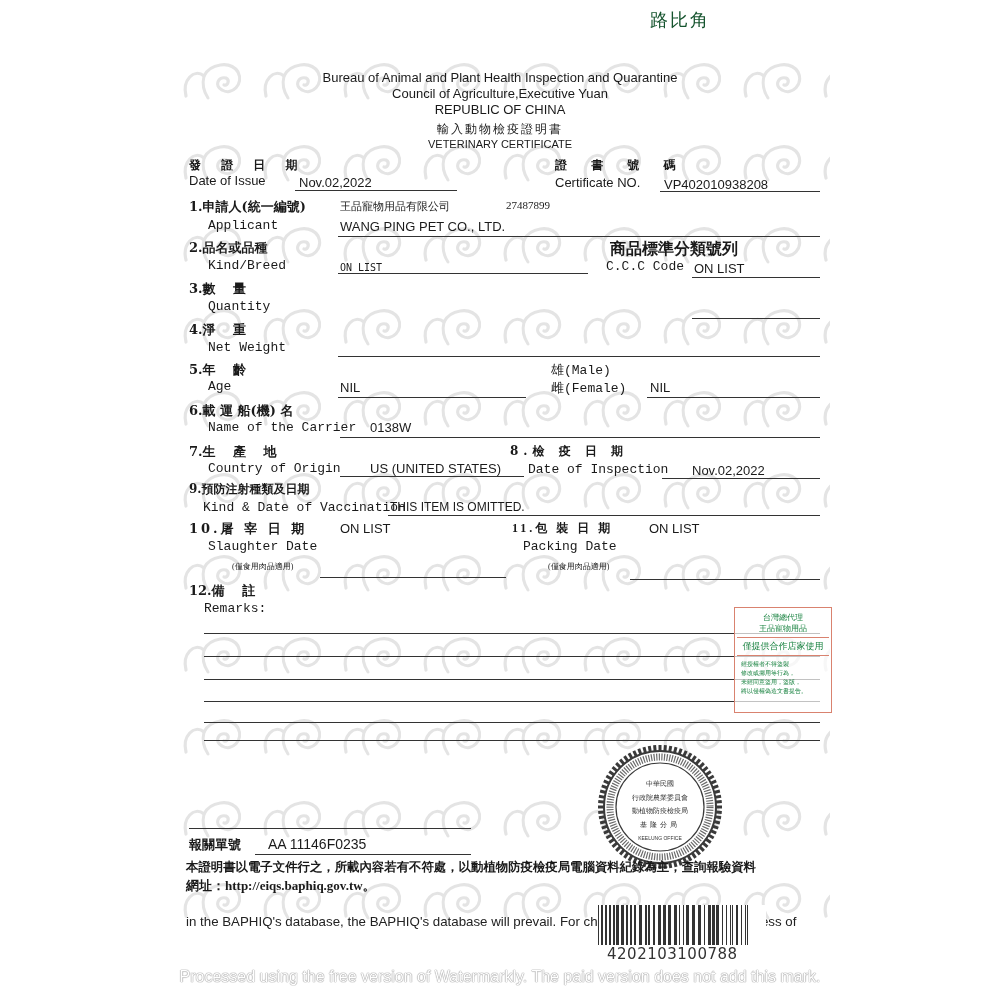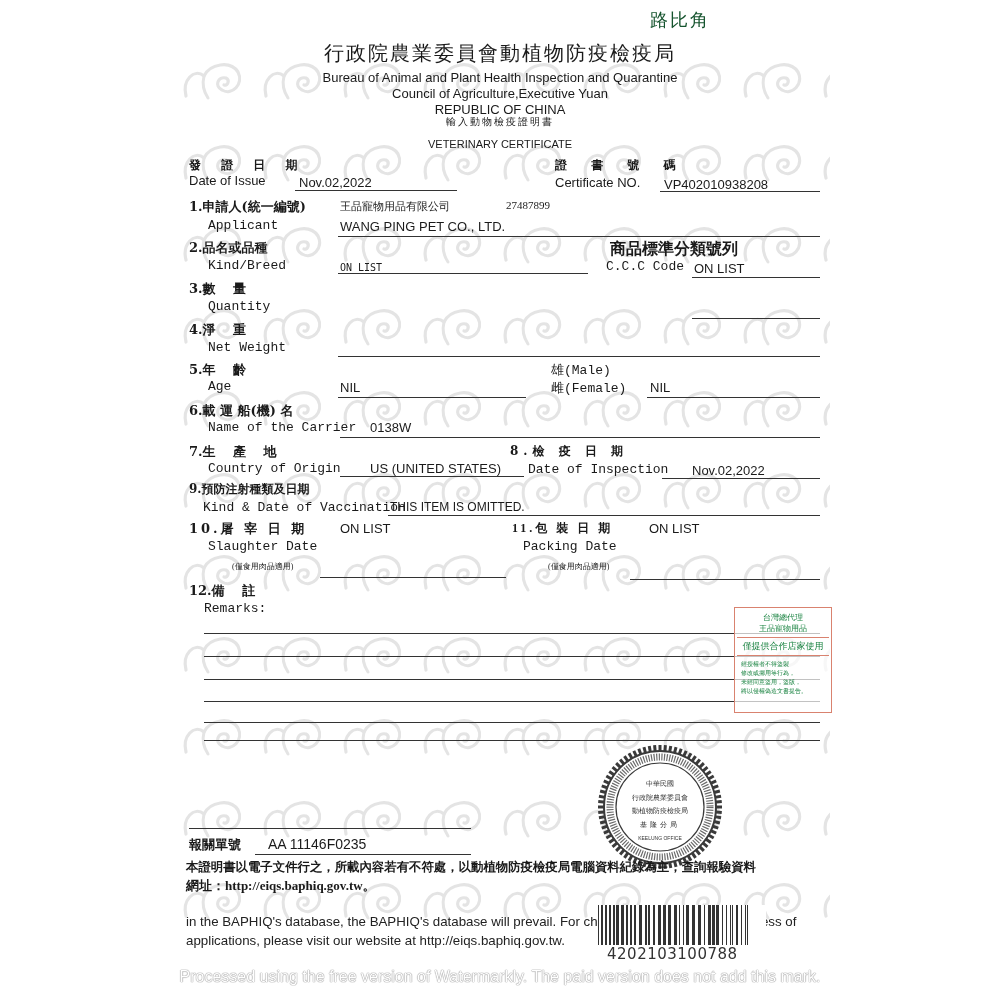--- a/index.html
+++ b/index.html
@@ -17,21 +17,21 @@
   .mono { font-family: "DejaVu Sans Mono", "Liberation Mono", monospace; }
   .sans { font-family: "Liberation Sans", sans-serif; }
   .bold { font-weight: bold; }
   .line { position: absolute; height: 0; border-top: 1.3px solid #333; }
 
   .handnote { left: 650px; top: 8px; font-size: 18px; color: #14532d; letter-spacing: 2px; font-family: "DejaVu Sans", sans-serif; }
   .hdr-zh { left: 0; width: 1000px; text-align: center; top: 40px; font-size: 20px; letter-spacing: 2px; font-family: "DejaVu Serif", serif; }
   .hdr-en1 { left: 0; width: 1000px; text-align: center; top: 70px; font-size: 13px; }
   .hdr-en2 { left: 0; width: 1000px; text-align: center; top: 86px; font-size: 13px; }
   .hdr-en3 { left: 0; width: 1000px; text-align: center; top: 102px; font-size: 13px; }
-  .hdr-zh2 { left: 0; width: 1000px; text-align: center; top: 115px; font-size: 10px; letter-spacing: 2px; font-family: "DejaVu Serif", serif; }
+  .hdr-zh2 { left: 0; width: 1000px; text-align: center; top: 121px; font-size: 12px; letter-spacing: 2px; font-family: "DejaVu Serif", serif; }
   .hdr-en4 { left: 0; width: 1000px; text-align: center; top: 138px; font-size: 11px; }
 
   .zh-lbl { font-size: 12px; font-family: "DejaVu Serif", serif; font-weight: bold; }
   .en-lbl { font-size: 13px; font-family: "Liberation Mono", "DejaVu Sans Mono", monospace; }
   .val { font-size: 13px; font-family: "Liberation Sans", sans-serif; }
 
   
   .stamp { position: absolute; left: 734px; top: 607px; width: 96px; height: 104px; border: 1.5px solid #d9826f; background: rgba(255,255,255,0.7); color: #15803d; font-family: "DejaVu Sans", sans-serif; text-align: center; }
   .stamp .s1 { font-size: 8px; margin-top: 4px; }
   .stamp .s2 { font-size: 8px; }
@@ -446,21 +446,20 @@
           <path d="M24 20 C22 28 24 36 28 42" fill="none" stroke="#e4e4e4" stroke-width="3" stroke-linecap="round"></path>
         </svg></div>
       <div class="wm" style="left: 640px; top: 836px;"><svg viewBox="0 0 64 46">
           <path d="M6 40 C2 24 14 12 24 20 C30 8 50 4 58 16 C64 28 52 40 42 34 C34 30 38 20 46 22 C50 24 48 30 44 29" fill="none" stroke="#e4e4e4" stroke-width="3.2" stroke-linecap="round"></path>
           <path d="M24 20 C22 28 24 36 28 42" fill="none" stroke="#e4e4e4" stroke-width="3" stroke-linecap="round"></path>
         </svg></div>
     </div>
 
   <div class="abs handnote">路比角</div>
 
-  <div class="abs hdr-zh">行政院農業委員會動植物防疫檢疫局</div>
   <div class="abs hdr-en1">Bureau of Animal and Plant Health Inspection and Quarantine</div>
   <div class="abs hdr-en2">Council of Agriculture,Executive Yuan</div>
   <div class="abs hdr-en3">REPUBLIC OF CHINA</div>
   <div class="abs hdr-zh2">輸入動物檢疫證明書</div>
   <div class="abs hdr-en4">VETERINARY CERTIFICATE</div>
 
   <div class="abs zh-lbl" style="left:189px;top:157px;letter-spacing:8px;">發 證 日 期</div>
   <div class="abs sans" style="left:189px;top:173px;font-size:13px;">Date of Issue</div>
   <div class="abs val" style="left:299px;top:175px;">Nov.02,2022</div>
   <div class="line" style="left:295px;top:190px;width:162px;"></div>
@@ -643,21 +642,20 @@
   </div>
 
   <div class="line" style="left:189px;top:828px;width:282px;"></div>
   <div class="abs zh-lbl" style="left:189px;top:836px;font-size:13px;">報關單號</div>
   <div class="abs val" style="left:268px;top:836px;font-size:14px;">AA 11146F0235</div>
   <div class="line" style="left:255px;top:854px;width:216px;"></div>
 
   <div class="abs zh-lbl" style="left:186px;top:859px;font-size:12.4px;">本證明書以電子文件行之，所載內容若有不符處，以動植物防疫檢疫局電腦資料紀錄為主，查詢報驗資料</div>
   <div class="abs serif bold" style="left:186px;top:877px;font-size:13px;">網址：http://eiqs.baphiq.gov.tw。</div>
   <div class="abs sans" style="left:186px;top:914px;font-size:13.3px;color:#222;">in the BAPHIQ's database, the BAPHIQ's database will prevail. For checking the processing progress of</div>
-  <div class="abs sans" style="left:186px;top:933px;font-size:13.3px;color:#222;">applications, please visit our website at http://eiqs.baphiq.gov.tw.</div>
 
   <div class="barcode" id="barcode">
       <span style="width:1px;background:#333"></span>
       <span style="width:2px;background:#fff"></span>
       <span style="width:2px;background:#333"></span>
       <span style="width:2px;background:#fff"></span>
       <span style="width:2px;background:#333"></span>
       <span style="width:2px;background:#fff"></span>
       <span style="width:2px;background:#333"></span>
       <span style="width:2px;background:#fff"></span>

